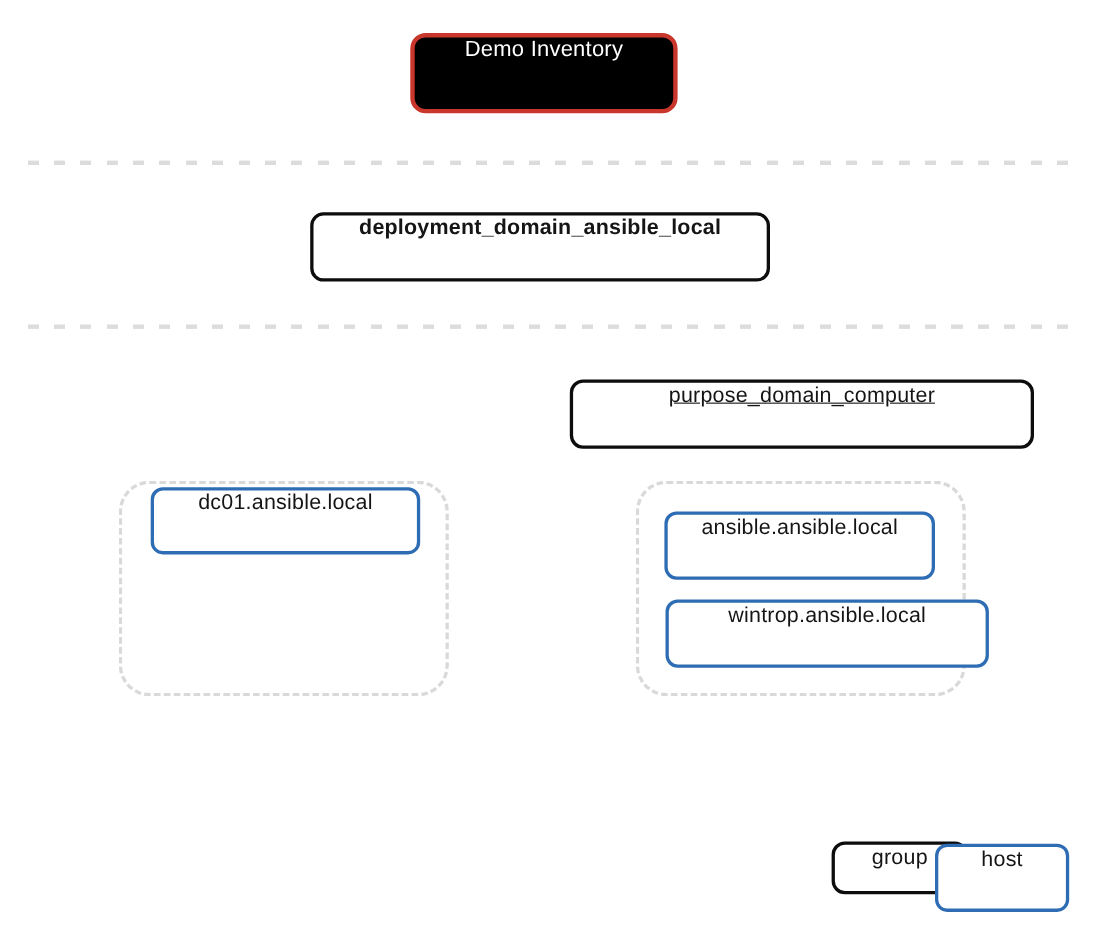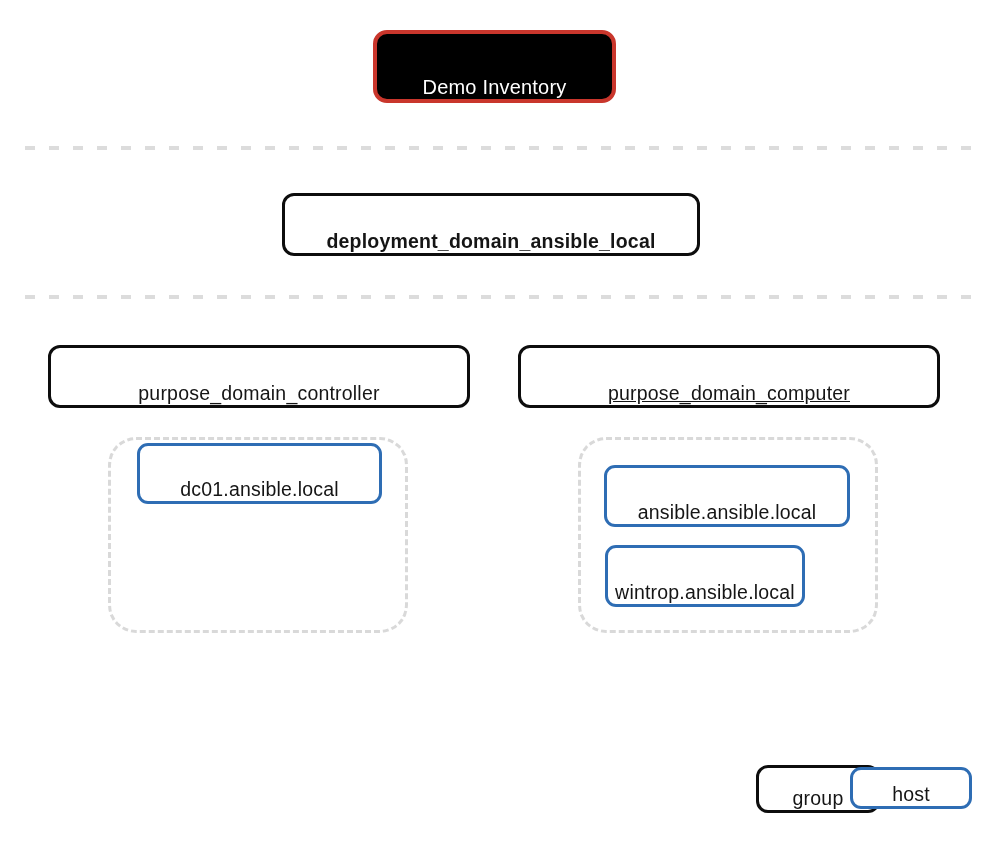--- a/index.html
+++ b/index.html
@@ -7,21 +7,21 @@
   body {
     width: 1004px; height: 856px;
     position: relative;
     font-family: "Liberation Sans", sans-serif;
     overflow: hidden;
   }
   .canvas { position: absolute; inset: 0; }
 
   .node {
     position: absolute;
-    display: flex; align-items: flex-end; justify-content: center;
+    display: flex; align-items: flex-start; justify-content: center;
     background: #ffffff;
     border: 3.5px solid #0d0d0d;
     border-radius: 12px;
     font-size: 19.5px;
     color: #151515;
     letter-spacing: 0.2px;
     white-space: nowrap;
   }
   .node--root {
     background: #000000;
@@ -52,44 +52,41 @@
   .pos-root        { left: 373px; top: 30px;  width: 243px; height: 73px; }
   .pos-divider1    { left: 25px;  top: 146px; width: 953px; }
   .pos-deployment  { left: 282px; top: 193px; width: 418px; height: 63px; font-weight: bold; }
   .pos-divider2    { left: 25px;  top: 295px; width: 953px; }
   .pos-group-ctrl  { left: 48px;  top: 345px; width: 422px; height: 63px; }
   .pos-group-comp  { left: 518px; top: 345px; width: 422px; height: 63px; text-decoration: underline; }
   .pos-cont-left   { left: 108px; top: 437px; width: 300px; height: 196px; }
   .pos-host-dc01   { left: 137px; top: 443px; width: 245px; height: 61px; }
   .pos-cont-right  { left: 578px; top: 437px; width: 300px; height: 196px; }
   .pos-host-winston{ left: 604px; top: 465px; width: 246px; height: 62px; }
-  .pos-host-wintrop{ left: 605px; top: 545px; width: 200px; height: 62px; }
+  .pos-host-wintrop{ left: 605px; top: 545px; width: 294px; height: 62px; }
   .pos-legend-group{ left: 708px; top: 765px; width: 124px; height: 48px; margin-left: 48px; }
-  .pos-legend-host { left: 850px; top: 767px; width: 122px; height: 42px; }
+  .pos-legend-host { left: 850px; top: 767px; width: 122px; height: 62px; }
 </style>
 </head>
 <body>
 
 <div class="canvas">
 
   <div class="node node--root pos-root">
     <span>Demo Inventory</span>
   </div>
 
   <div class="divider pos-divider1"></div>
 
   <div class="node pos-deployment">
     <span>deployment_domain_ansible_local</span>
   </div>
 
   <div class="divider pos-divider2"></div>
 
-  <div class="node pos-group-ctrl">
-    <span>purpose_domain_controller</span>
-  </div>
 
   <div class="node pos-group-comp">
     <span>purpose_domain_computer</span>
   </div>
 
   <div class="host-container pos-cont-left"></div>
   <div class="node node--host pos-host-dc01">
     <span>dc01.ansible.local</span>
   </div>
 

